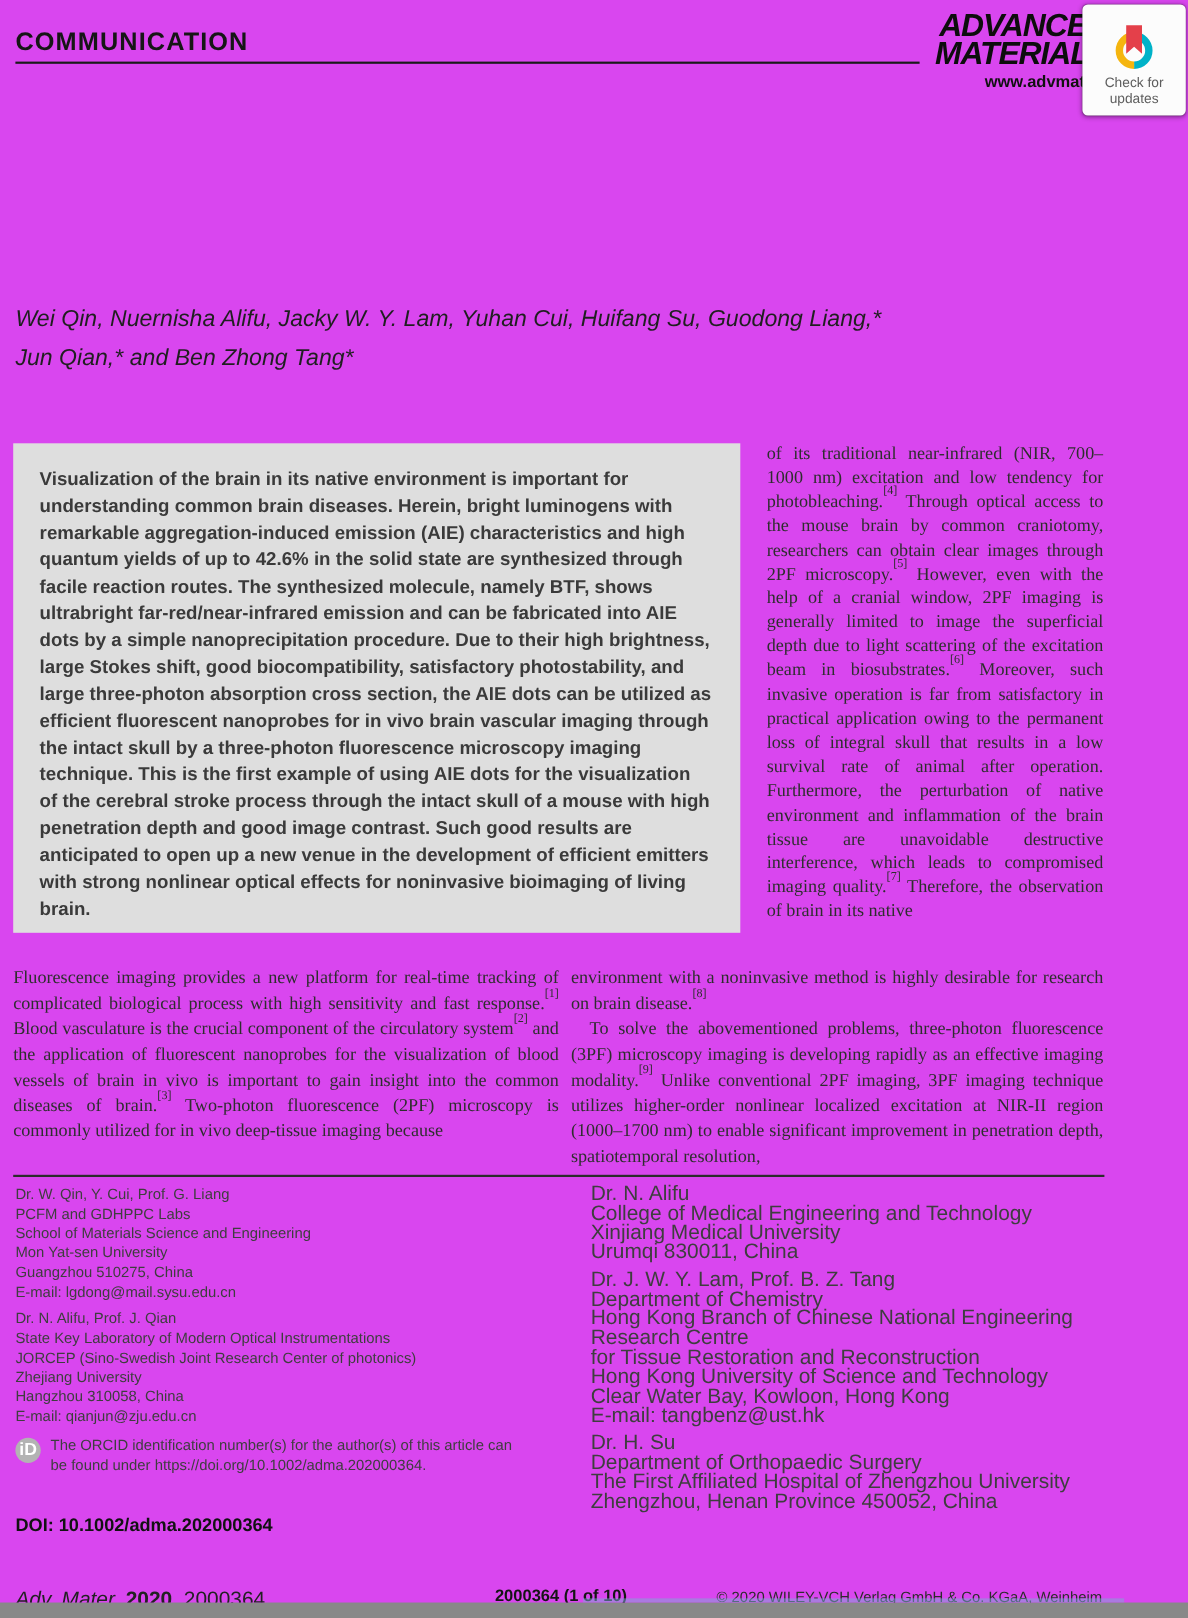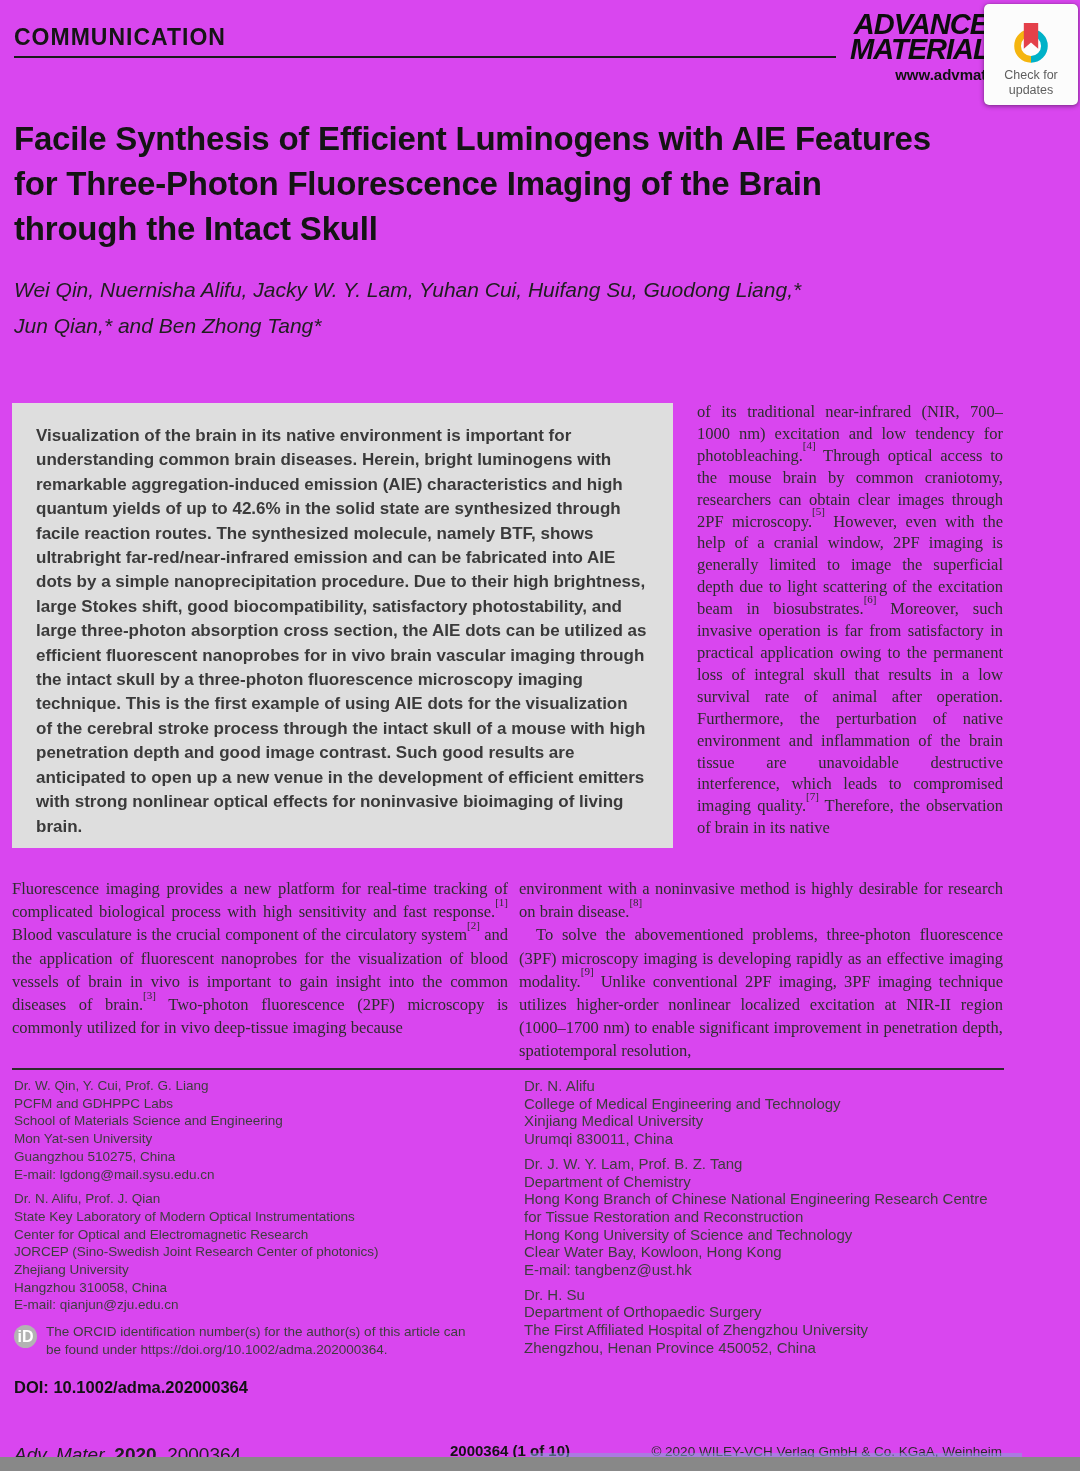--- a/index.html
+++ b/index.html
@@ -94,22 +94,22 @@
   
   .foot-rule {
     position: absolute; left: 12px; top: 1068px;
     width: 992px; height: 2px; background: #2c2c2c;
   }
   .footnotes-left {
     position: absolute; left: 14px; top: 1077px; width: 494px;
     font-size: 13.5px; line-height: 17.7px; color: #3e3e3e;
   }
   .footnotes-right {
-    position: absolute; left: 524px; top: 1077px; width: 486px;
-    font-size: 15px; line-height: 17.7px; color: #3e3e3e;
+    position: absolute; left: 537px; top: 1077px; width: 486px;
+    font-size: 19px; line-height: 17.7px; color: #3e3e3e;
   }
   .fn-group { margin-bottom: 7px; }
   .orcid-row { display: flex; margin-top: 9px; width: 470px; }
   .orcid-icon {
     flex: 0 0 auto; width: 23px; height: 23px; border-radius: 50%;
     background: #b3b3b3; color: #fff; font-weight: bold; font-size: 16px;
     display: flex; align-items: center; justify-content: center;
     margin-right: 9px; margin-top: 2px;
   }
   .orcid-note { flex: 1; }
@@ -155,25 +155,20 @@
       <path d="M 24 13 A 14 14 0 0 1 24 41" fill="none" stroke="#00b2c8" stroke-width="7"></path>
       <path d="M 24 41 A 14 14 0 0 1 24 13" fill="none" stroke="#f5b50f" stroke-width="7"></path>
       <polygon points="16.5,3 31.5,3 31.5,30 24,23.5 16.5,30" fill="#e4404a"></polygon>
     </svg>
     <div class="check-badge-text">
       <div>Check for</div>
       <div>updates</div>
     </div>
   </div>
 
-  <h1 class="article-title">
-    <div>Facile Synthesis of Efficient Luminogens with AIE Features</div>
-    <div>for Three-Photon Fluorescence Imaging of the Brain</div>
-    <div>through the Intact Skull</div>
-  </h1>
 
   <div class="article-authors">
     <div>Wei Qin, Nuernisha Alifu, Jacky W. Y. Lam, Yuhan Cui, Huifang Su, Guodong Liang,*</div>
     <div>Jun Qian,* and Ben Zhong Tang*</div>
   </div>
 
   <div class="abstract-box">
     <p>Visualization of the brain in its native environment is important for understanding common brain diseases. Herein, bright luminogens with remarkable aggregation-induced emission (AIE) characteristics and high quantum yields of up to 42.6% in the solid state are synthesized through facile reaction routes. The synthesized molecule, namely BTF, shows ultrabright far-red/near-infrared emission and can be fabricated into AIE dots by a simple nanoprecipitation procedure. Due to their high brightness, large Stokes shift, good biocompatibility, satisfactory photostability, and large three-photon absorption cross section, the AIE dots can be utilized as efficient fluorescent nanoprobes for in vivo brain vascular imaging through the intact skull by a three-photon fluorescence microscopy imaging technique. This is the first example of using AIE dots for the visualization of the cerebral stroke process through the intact skull of a mouse with high penetration depth and good image contrast. Such good results are anticipated to open up a new venue in the development of efficient emitters with strong nonlinear optical effects for noninvasive bioimaging of living brain.</p>
   </div>
 
@@ -197,21 +192,20 @@
       <div>Dr. W. Qin, Y. Cui, Prof. G. Liang</div>
       <div>PCFM and GDHPPC Labs</div>
       <div>School of Materials Science and Engineering</div>
       <div>Mon Yat-sen University</div>
       <div>Guangzhou 510275, China</div>
       <div>E-mail: lgdong@mail.sysu.edu.cn</div>
     </div>
     <div class="fn-group">
       <div>Dr. N. Alifu, Prof. J. Qian</div>
       <div>State Key Laboratory of Modern Optical Instrumentations</div>
-      <div>Center for Optical and Electromagnetic Research</div>
       <div>JORCEP (Sino-Swedish Joint Research Center of photonics)</div>
       <div>Zhejiang University</div>
       <div>Hangzhou 310058, China</div>
       <div>E-mail: qianjun@zju.edu.cn</div>
     </div>
     <div class="orcid-row">
       <div class="orcid-icon">iD</div>
       <div class="orcid-note">The ORCID identification number(s) for the author(s) of this article can be found under https://doi.org/10.1002/adma.202000364.</div>
     </div>
   </div>

